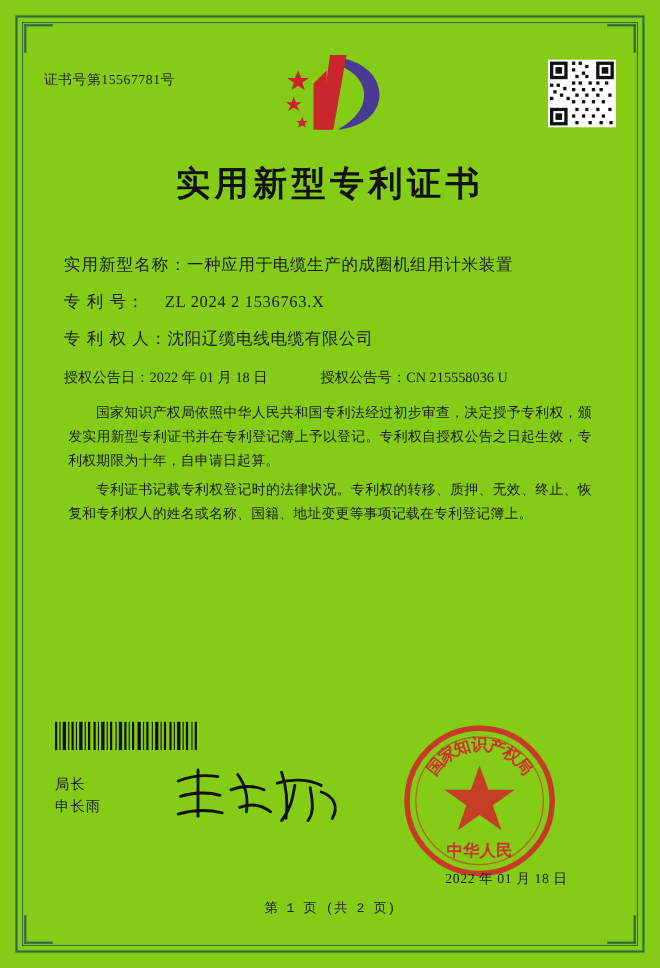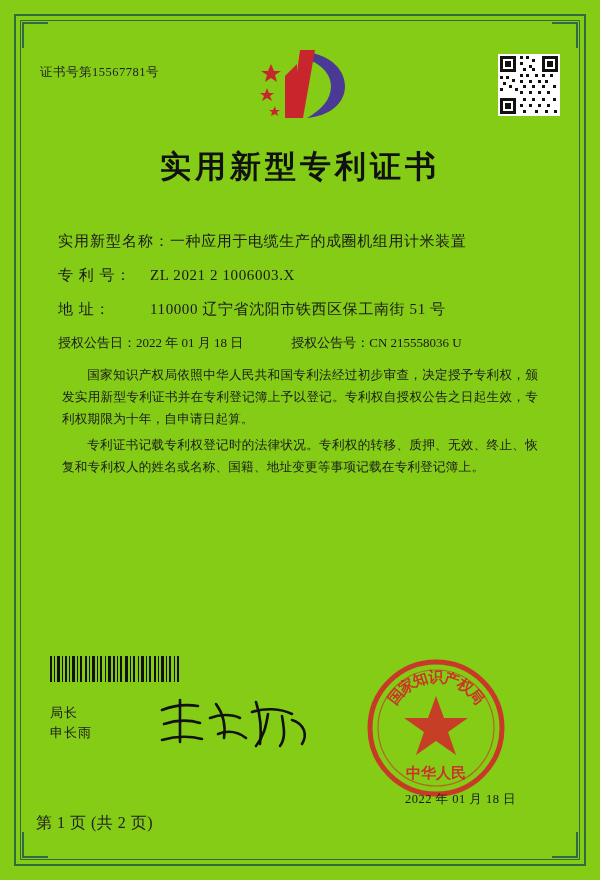--- a/index.html
+++ b/index.html
@@ -185,24 +185,25 @@
     bottom: 28px;
     font-size: 12.5px;
     color: #1a1a1a;
     letter-spacing: 0.5px;
   }
   .page-no {
     position: absolute;
     left: 0;
     right: 0;
     bottom: 2px;
-    text-align: left;
-    font-size: 16px;
+    text-align: center;
+    font-size: 12px;
     color: #222;
     letter-spacing: 0.5px;
+    font-family: Liberation Mono, monospace;
   }
 </style>
 </head>
 <body>
 
 <div class="page">
   <div class="border-outer"></div>
   <div class="border-inner"></div>
   <div class="corner tl"></div>
   <div class="corner tr"></div>
@@ -286,24 +287,24 @@
       </div>
     </div>
 
     <div class="title">实用新型专利证书</div>
 
     <div class="fields">
       <div class="field">
         <span class="lbl">实用新型名称：</span><span class="val">一种应用于电缆生产的成圈机组用计米装置</span>
       </div>
       <div class="field">
-        <span class="lbl">专 利 号：</span><span class="val">ZL 2021 2 1006003.X</span>
+        <span class="lbl">专 利 号：</span><span class="val">ZL 2024 2 1536763.X</span>
       </div>
       <div class="field">
-        <span class="lbl">地 址：</span><span class="val">110000 辽宁省沈阳市铁西区保工南街 51 号</span>
+        <span class="lbl">专 利 权 人：</span><span class="val">沈阳辽缆电线电缆有限公司</span>
       </div>
       <div class="field-pair">
         <span class="lbl">授权公告日：</span><span class="val">2022 年 01 月 18 日</span><span class="right-label">授权公告号：</span><span class="val">CN 215558036 U</span>
       </div>
     </div>
 
     <div class="paragraphs">
       <p>国家知识产权局依照中华人民共和国专利法经过初步审查，决定授予专利权，颁发实用新型专利证书并在专利登记簿上予以登记。专利权自授权公告之日起生效，专利权期限为十年，自申请日起算。</p>
       <p>专利证书记载专利权登记时的法律状况。专利权的转移、质押、无效、终止、恢复和专利权人的姓名或名称、国籍、地址变更等事项记载在专利登记簿上。</p>
     </div>

